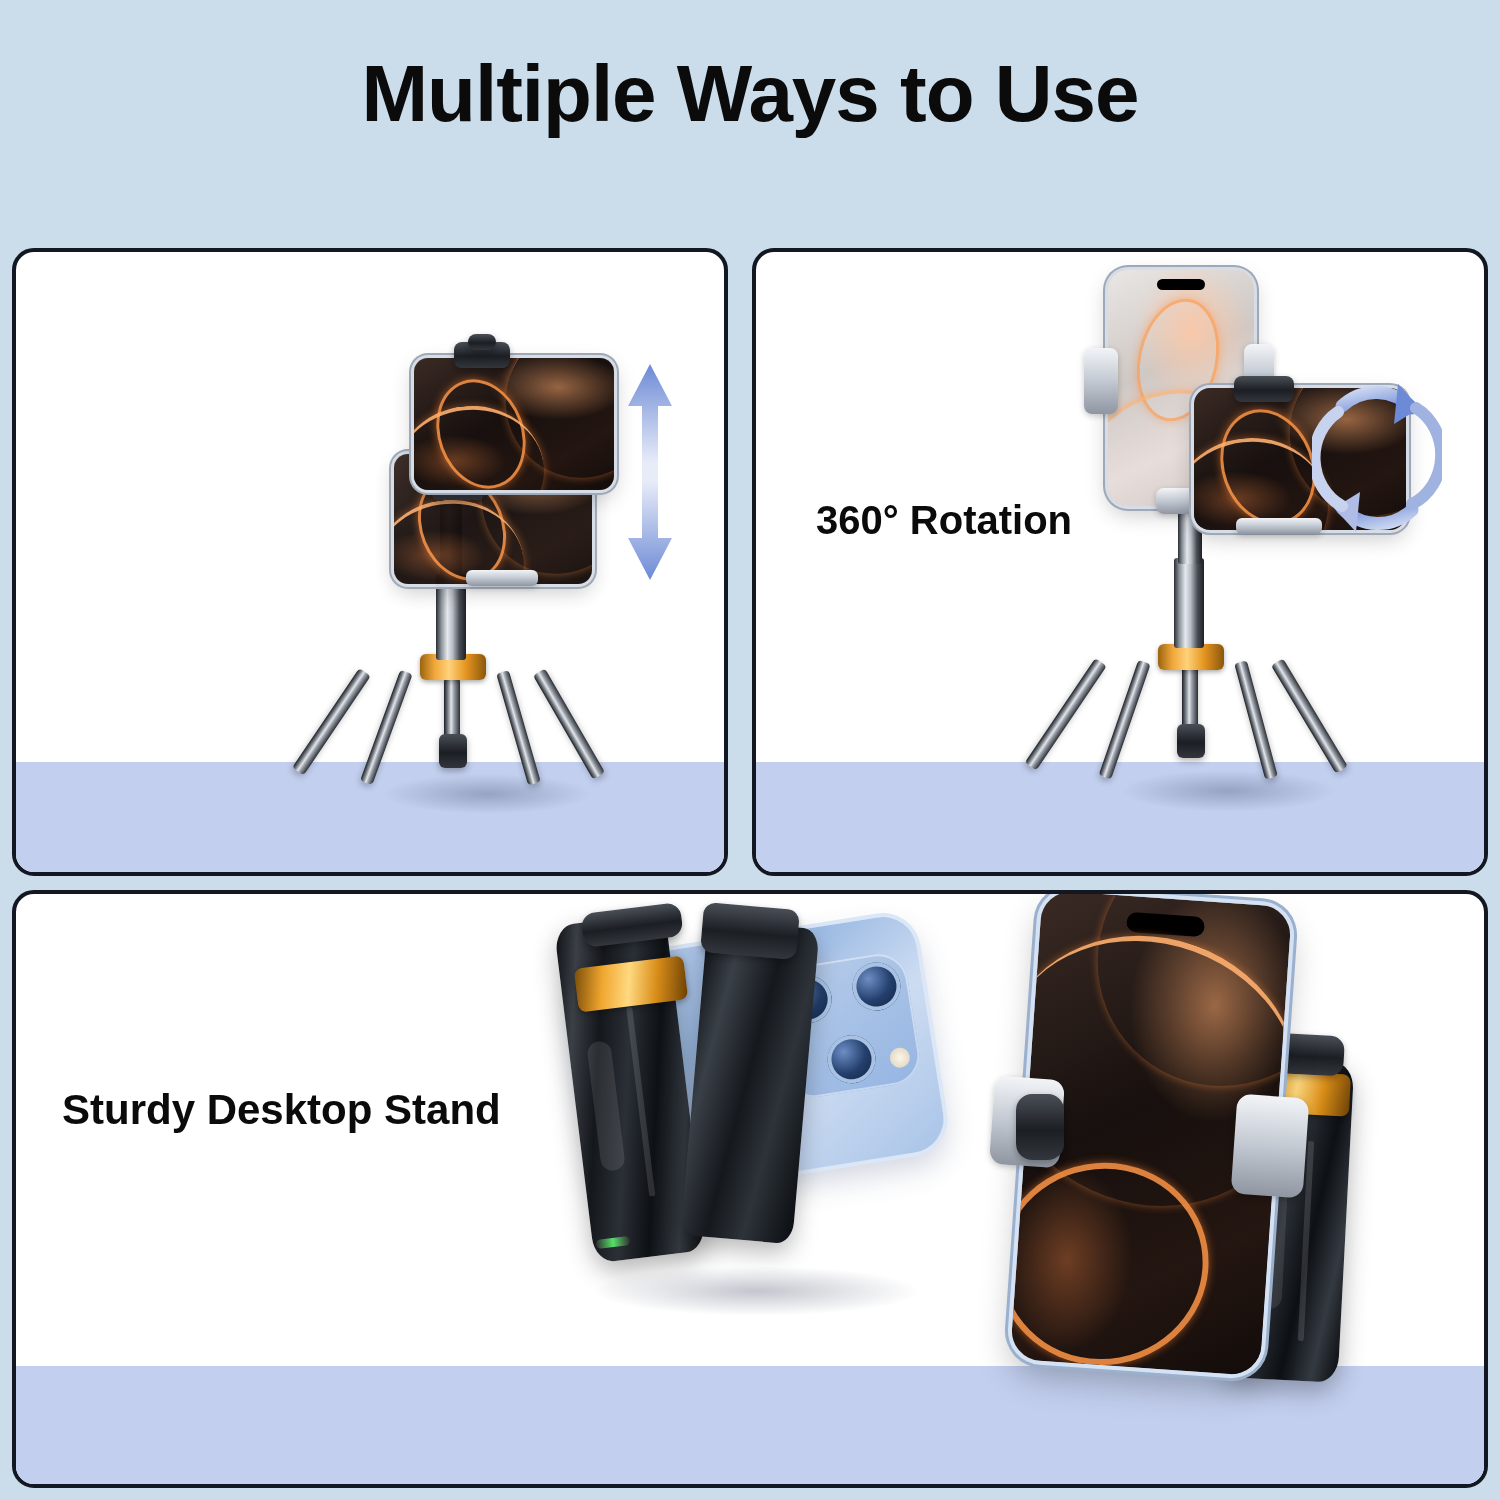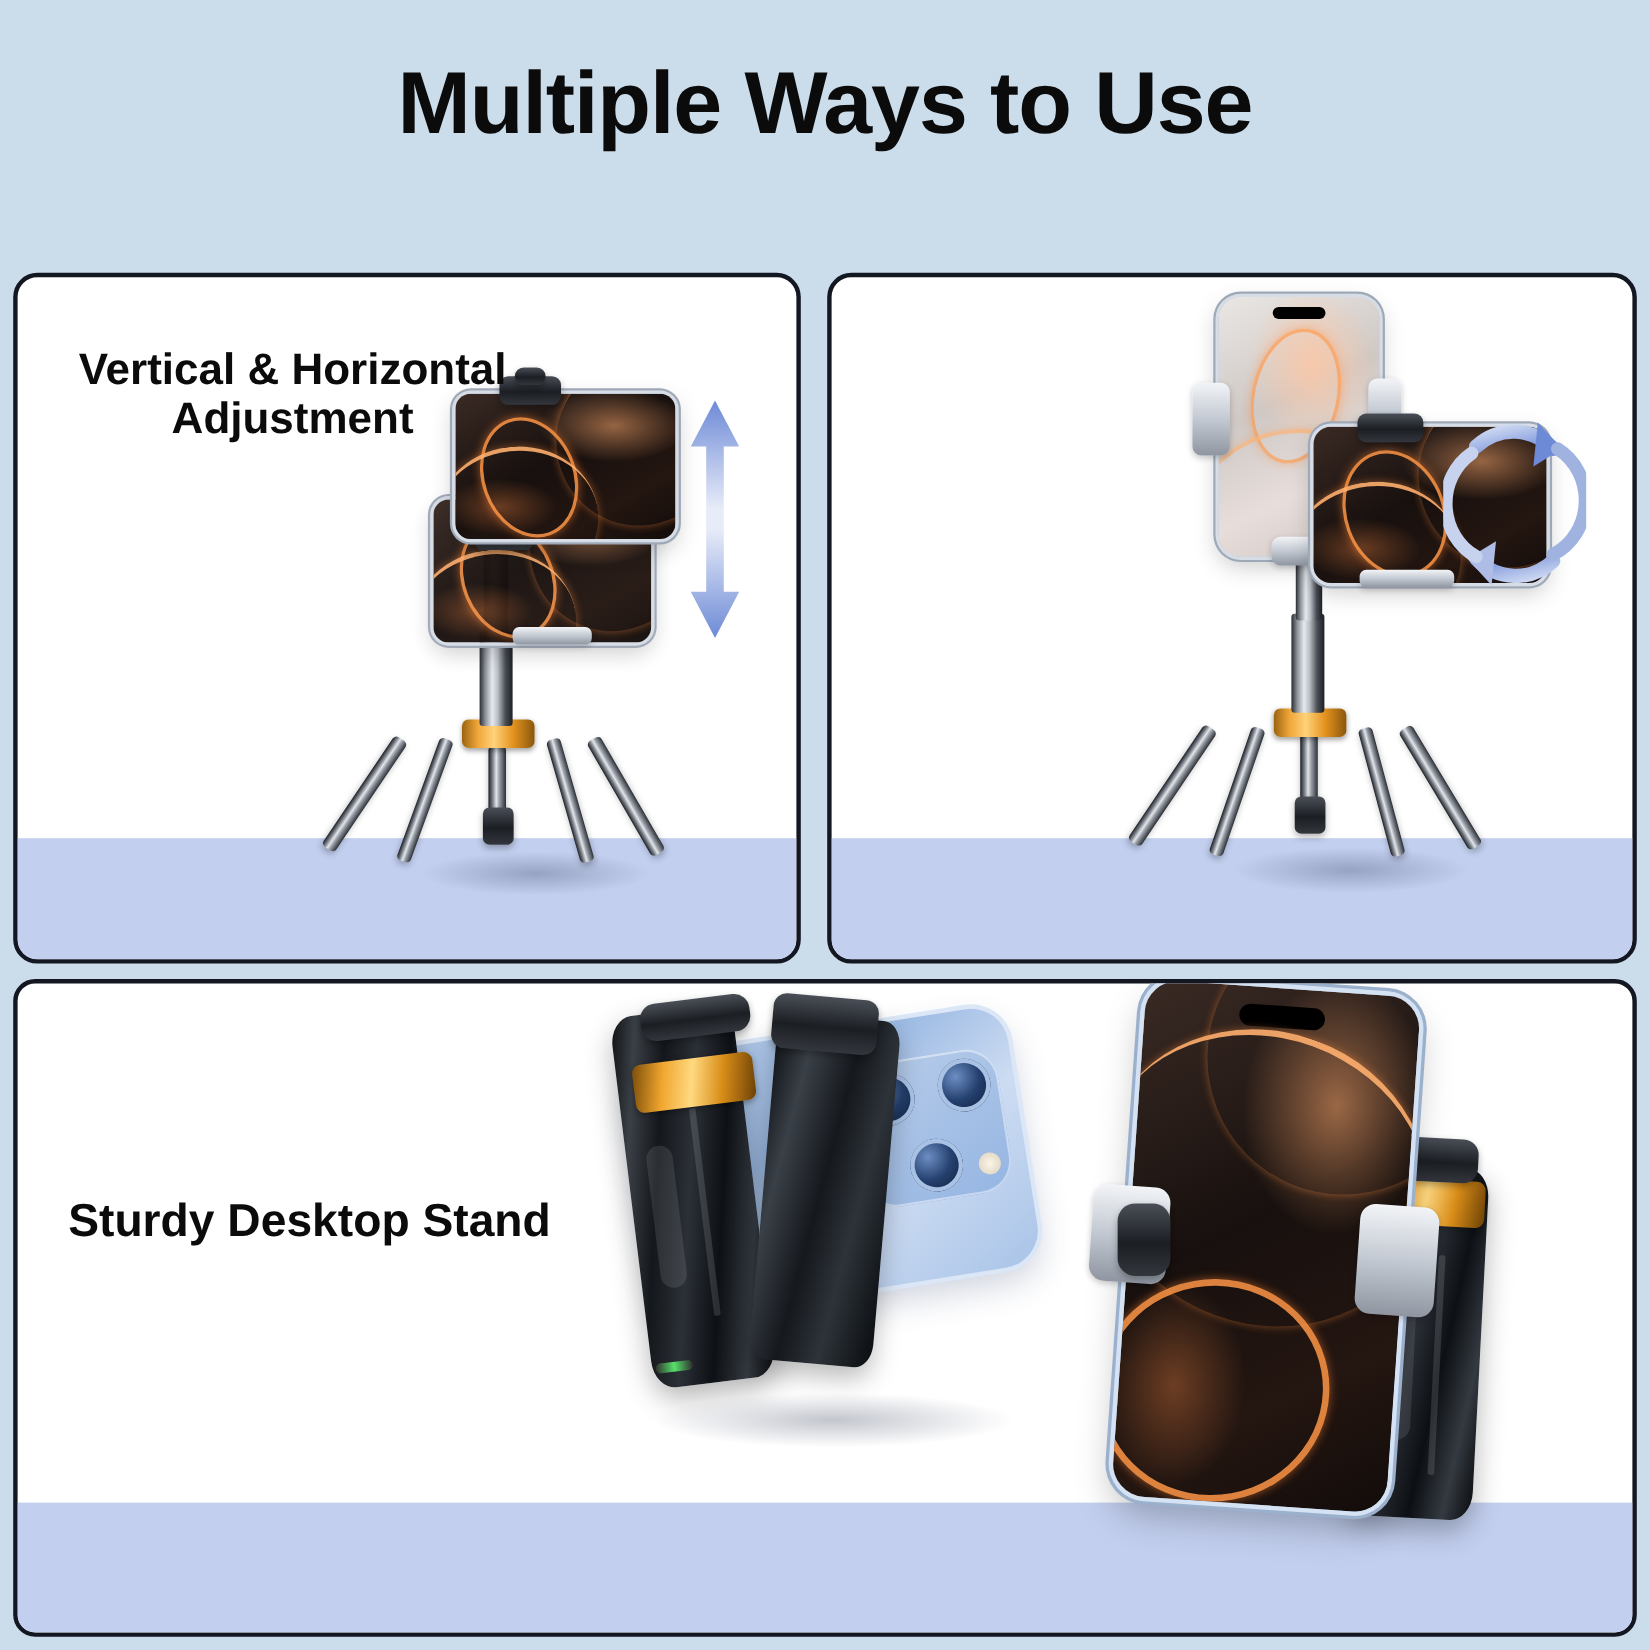--- a/index.html
+++ b/index.html
@@ -46,21 +46,21 @@
   .panel {
     position: absolute;
     background: #ffffff;
     border: 4px solid #131722;
     border-radius: 22px;
     overflow: hidden;
     box-sizing: border-box;
   }
   #panel-vertical   { left: 12px;  top: 248px;  width: 716px;  height: 628px; }
   #panel-rotation   { left: 752px; top: 248px;  width: 736px;  height: 628px; }
-  #panel-desktop    { left: 12px;  top: 890px;  width: 1476px; height: 598px; border-radius: 20px; }
+  #panel-desktop    { left: 12px;  top: 890px;  width: 1476px; height: 598px; }
 
   .floor {
     position: absolute;
     left: 0; right: 0; bottom: 0;
     background: #c2cfef;
   }
   #panel-vertical .floor,
   #panel-rotation .floor { height: 110px; }
   #panel-desktop  .floor { height: 118px; }
 
@@ -199,22 +199,20 @@
 
 <div class="canvas">
 
   <div class="header">
     <h1 class="title">Multiple Ways to Use</h1>
   </div>
 
   <div class="panel" id="panel-vertical">
     <div class="floor"></div>
 
-    <div class="caption" id="cap-vertical">Vertical &amp; Horizontal
-Adjustment</div>
 
     <div class="art" style="left:330px; top:90px; width:330px; height:500px;">
 
       <div class="shadow-soft" style="left:36px; top:432px; width:210px; height:40px;"></div>
 
       <div class="leg" style="left:12px; top:330px; width:14px; height:120px; transform:rotate(34deg); transform-origin:top center;"></div>
       <div class="leg" style="left:54px; top:330px; width:13px; height:118px; transform:rotate(20deg); transform-origin:top center;"></div>
       <div class="leg" style="left:186px; top:330px; width:14px; height:120px; transform:rotate(-30deg); transform-origin:top center;"></div>
       <div class="leg" style="left:150px; top:330px; width:13px; height:116px; transform:rotate(-16deg); transform-origin:top center;"></div>
       <div class="leg" style="left:98px; top:336px; width:16px; height:78px;"></div>
@@ -260,20 +258,21 @@
         </defs>
         <path d="M30 2 L52 44 L38 44 L38 120 L22 120 L22 44 L8 44 Z" fill="url(#gradUp)"></path>
         <path d="M30 218 L52 176 L38 176 L38 100 L22 100 L22 176 L8 176 Z" fill="url(#gradDn)"></path>
       </svg>
     </div>
   </div>
 
   <div class="panel" id="panel-rotation">
     <div class="floor"></div>
 
+    <div class="caption" id="cap-rotation">360° Rotation</div>
 
     <div class="art" style="left:330px; top:10px; width:340px; height:580px;">
 
       <div class="shadow-soft" style="left:34px; top:508px; width:216px; height:42px;"></div>
 
       <div class="leg" style="left:8px; top:400px; width:14px; height:126px; transform:rotate(34deg); transform-origin:top center;"></div>
       <div class="leg" style="left:52px; top:400px; width:13px; height:122px; transform:rotate(19deg); transform-origin:top center;"></div>
       <div class="leg" style="left:184px; top:400px; width:14px; height:126px; transform:rotate(-31deg); transform-origin:top center;"></div>
       <div class="leg" style="left:148px; top:400px; width:13px; height:120px; transform:rotate(-15deg); transform-origin:top center;"></div>
       <div class="leg" style="left:96px; top:404px; width:16px; height:80px;"></div>

